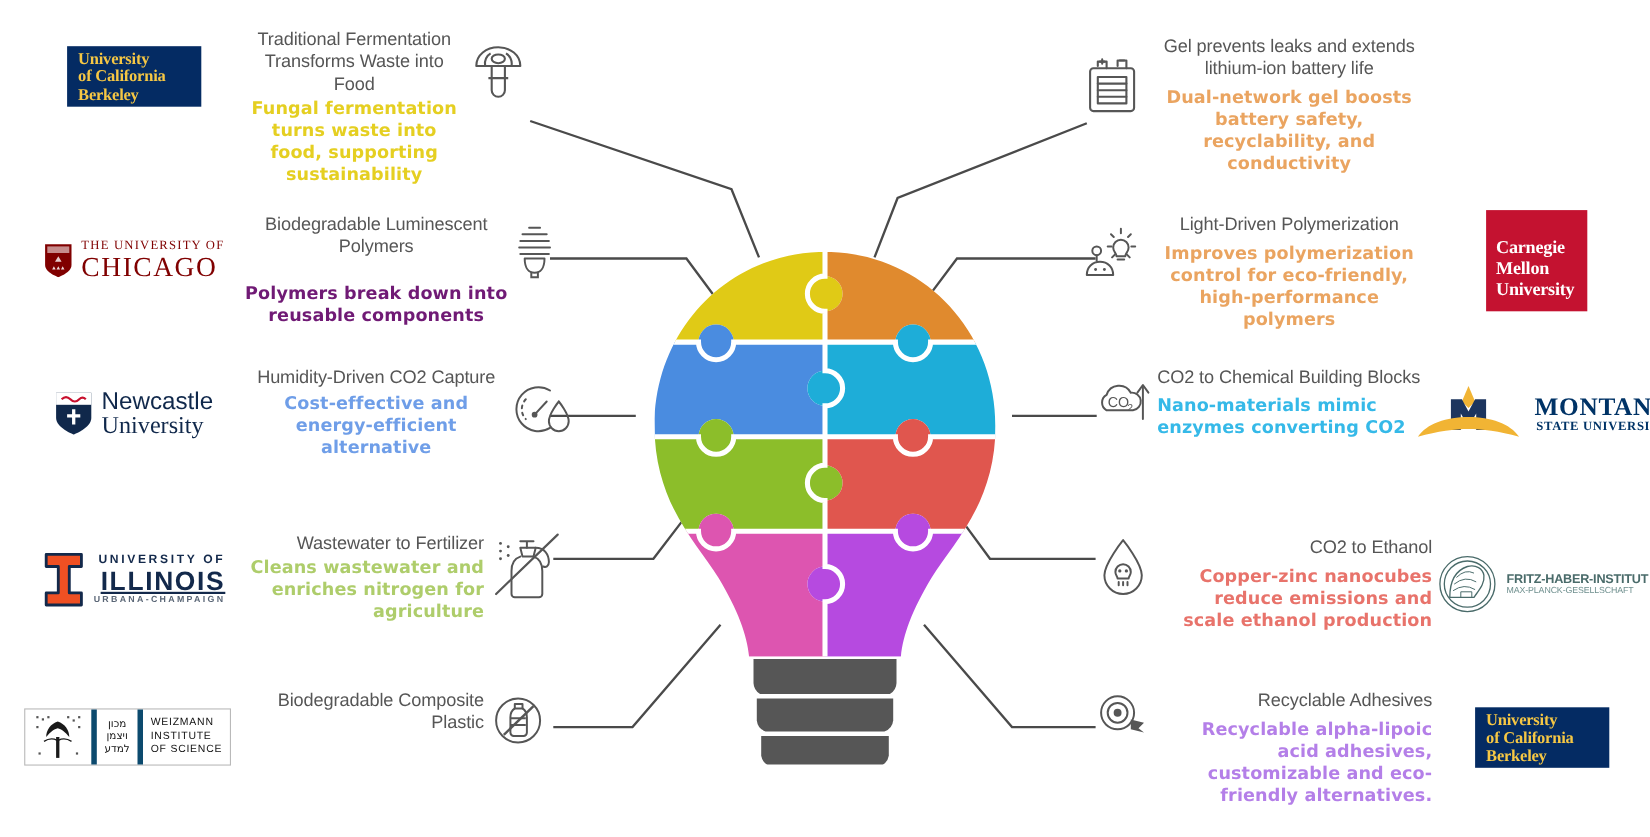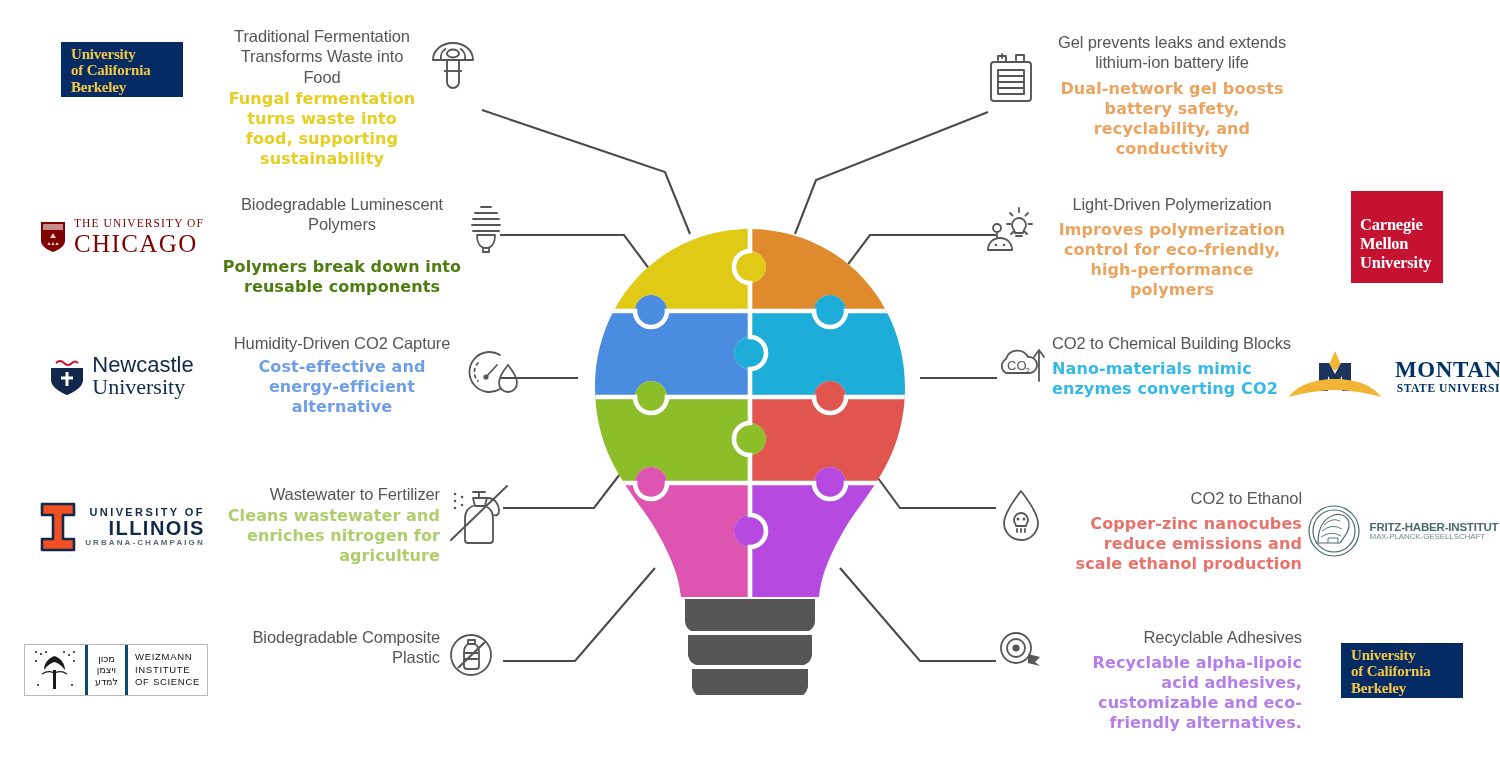--- a/index.html
+++ b/index.html
@@ -127,28 +127,28 @@
   }
   .ncl-text .l1 { font-weight: 400; font-size: 22px; display:block; font-family:"Liberation Sans",sans-serif;}
   .ncl-text .l2 { font-weight: 400; font-size: 22px; display:block;}
   .ill-text {
     font-family: "Liberation Sans", sans-serif;
     color: #13294b;
     line-height: 1.05;
     text-align: right;
   }
   .ill-text .l1 { font-size: 11px; letter-spacing: 2.4px; font-weight: 700; display:block;}
-  .ill-text .l2 { font-size: 20px; letter-spacing: 1.5px; font-weight: 700; display:block;}
+  .ill-text .l2 { font-size: 24px; letter-spacing: 1.5px; font-weight: 700; display:block;text-decoration:underline;}
   .ill-text .l3 { font-size: 8px; letter-spacing: 2.1px; font-weight: 700; display:block; color:#5a6676;}
   .wz-box {
     border: 1px solid #b9b9b9;
     display: flex; align-items: stretch; height: 52px;
   }
   .wz-seg { display:flex; align-items:center; justify-content:center; padding: 0 7px;}
-  .wz-seg + .wz-seg { border-left: 3px solid #0c4a6e; }
+  .wz-seg + .wz-seg { border-left: 5px solid #0c4a6e; }
   .wz-heb { font-family:"DejaVu Sans", sans-serif; font-size: 9.5px; color:#111; line-height:1.18; text-align:center;}
   .wz-en  { font-family:"Liberation Sans", sans-serif; font-size: 9.5px; color:#111; line-height:1.33; letter-spacing:0.7px;}
   .halle-text {
     font-family: "Liberation Sans", sans-serif;
     font-size: 10.5px; color: #222; text-align: center; line-height: 1.2; margin-top: 2px;
   }
   .mont-text {
     font-family: "Liberation Serif", serif;
     color: #003366; text-align: center; line-height: 1.0;
   }
@@ -270,21 +270,21 @@
           <path d="M9,21 l1.6,3 h-3.2 Z M13,21 l1.6,3 h-3.2 Z M17,21 l1.6,3 h-3.2 Z" fill="#ffffff" opacity="0.85"></path>
         </svg>
         <span class="uchi-text">
           <span class="small">THE UNIVERSITY OF</span>
           <span class="big">CHICAGO</span>
         </span>
       </div>
     </div>
     <div class="text-cell ta-center" style="width:240px;">
       <div class="headline">Biodegradable Luminescent Polymers</div>
-      <div class="sub" style="color:#4d7c0f; margin-top:22px;">Polymers break down into reusable components</div>
+      <div class="sub" style="color:#701a75; margin-top:22px;">Polymers break down into reusable components</div>
     </div>
     <div class="icon-cell" style="padding-top:8px; width:50px;">
       <svg width="44" height="52" viewBox="0 0 44 52" fill="none" stroke="#565656" stroke-width="1.8" stroke-linecap="round">
         <path d="M16,5 h10"></path>
         <path d="M10,11 h22"></path>
         <path d="M8,17 h26"></path>
         <path d="M7,23 h28"></path>
         <path d="M8,29 h26"></path>
         <path d="M12,33 C12,42 16,46 21,46 C26,46 30,42 30,33 Z" stroke-linejoin="round"></path>
         <path d="M18,46 v4 h6 v-4"></path>

